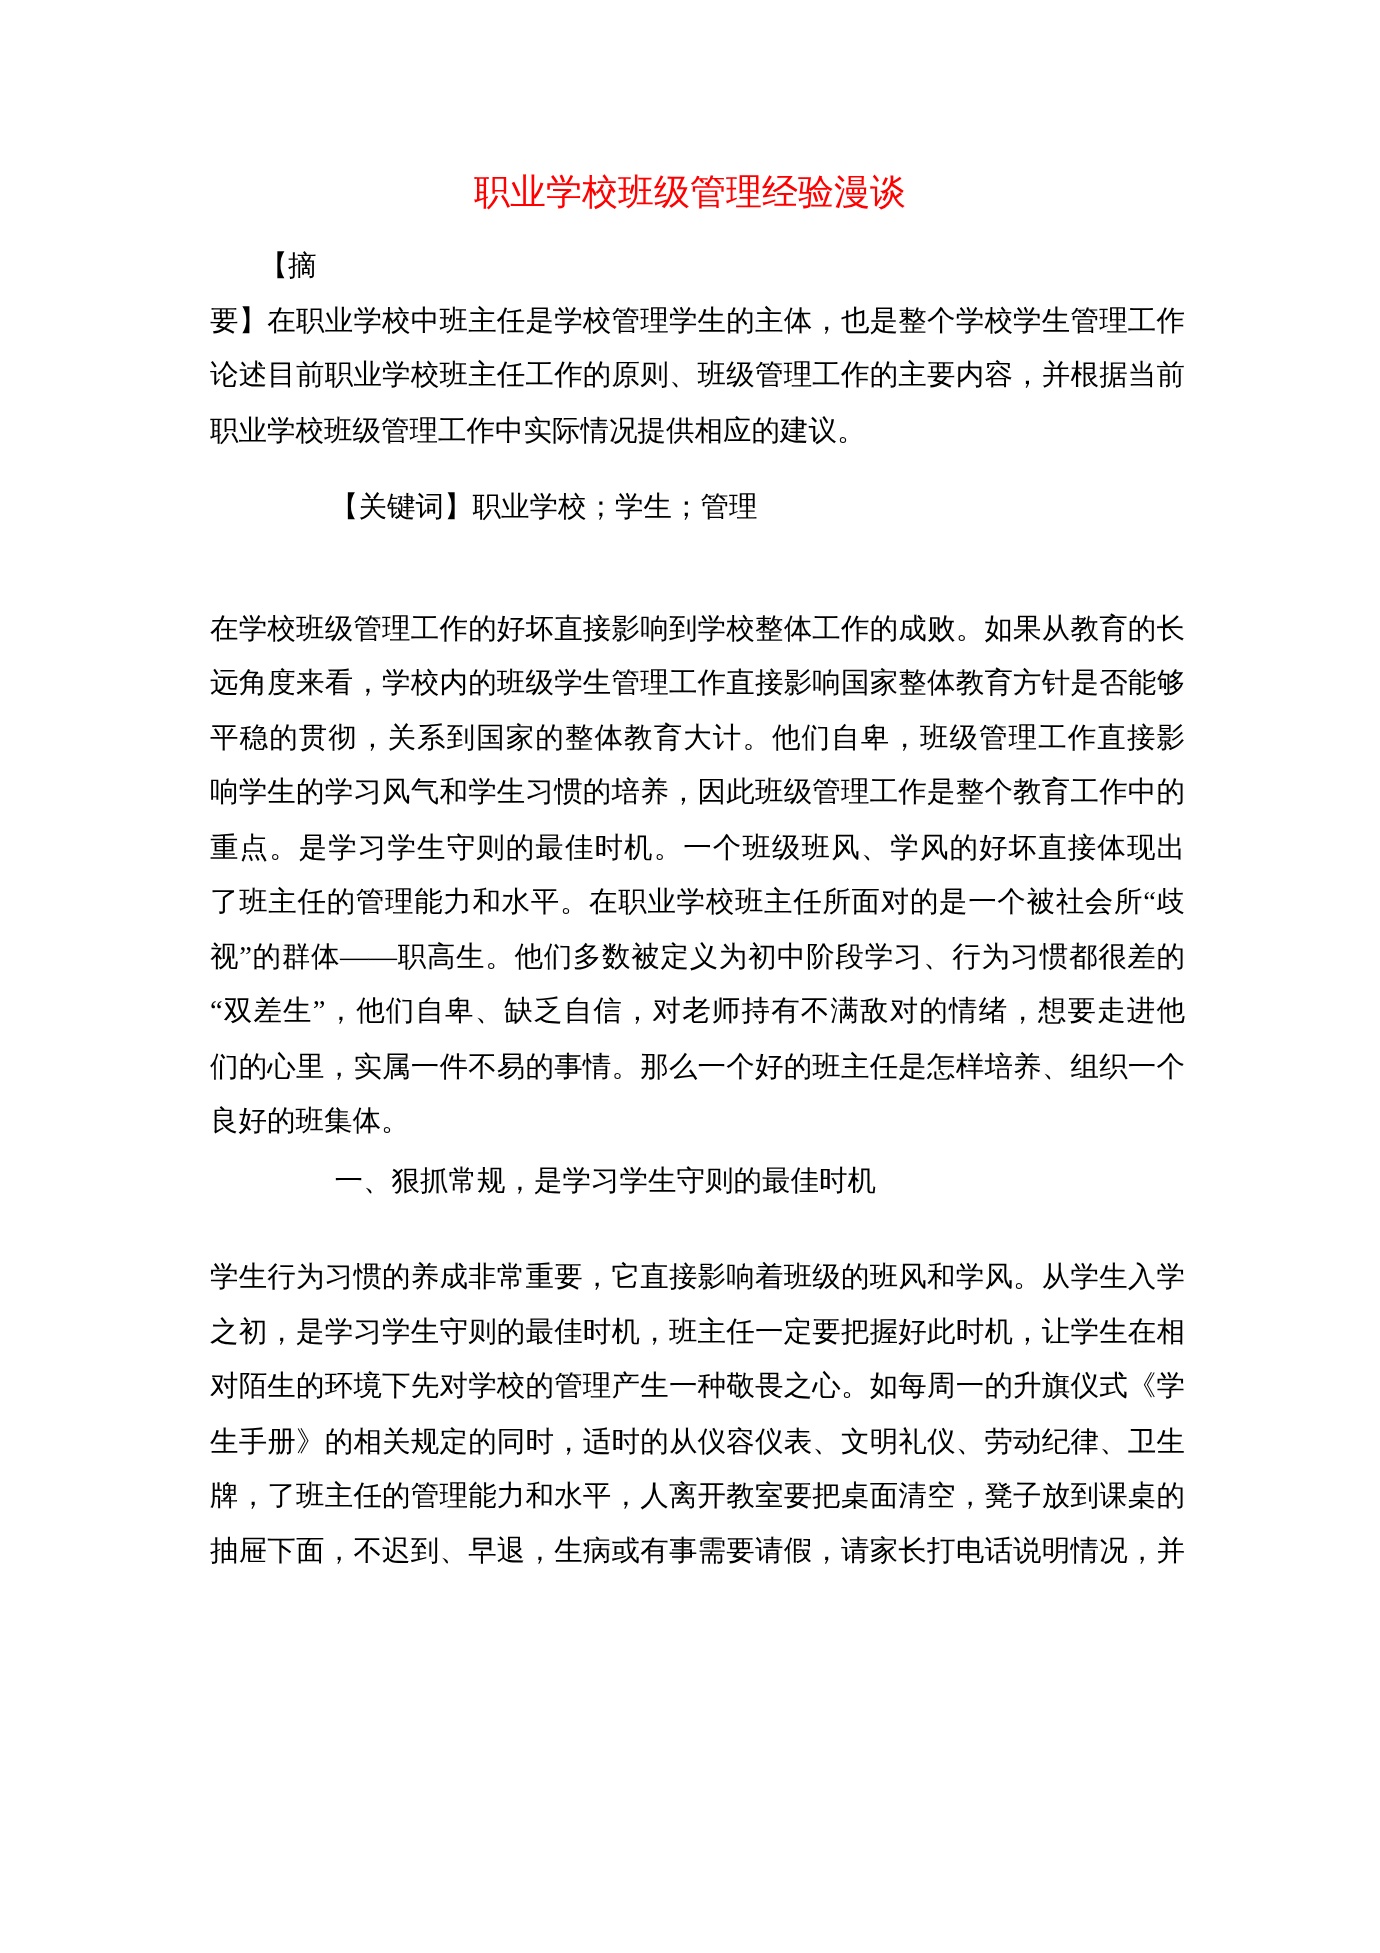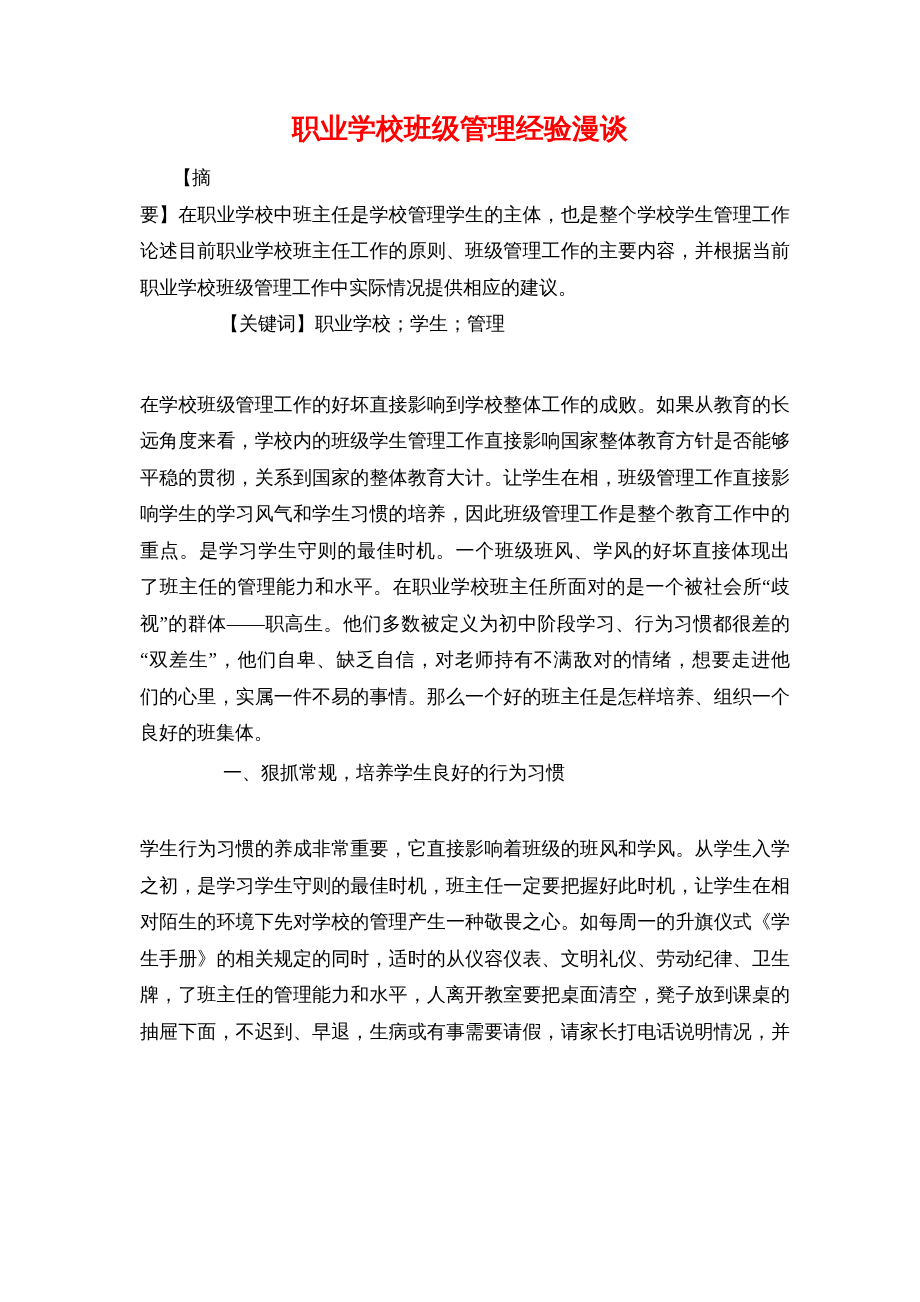--- a/index.html
+++ b/index.html
@@ -16,48 +16,48 @@
     overflow: hidden;
     font-family: "Liberation Serif", "DejaVu Serif", serif;
     color: #000000;
   }
   .doc-title {
     margin: 112px 0 0 0;
     padding: 0;
     width: 100%;
     text-align: center;
     font-family: "Liberation Sans", "DejaVu Sans", sans-serif;
-    font-weight: bold;
-    font-size: 28px;
+    font-weight: normal;
+    font-size: 24px;
     line-height: 34px;
     letter-spacing: 0px;
   }
   .content {
     padding: 0 130px 0 140px; 
   }
   .line {
     font-size: 19px;
     height: 36.5px;
     line-height: 36.5px;
     white-space: nowrap;
     overflow: visible;
   }
   
   .fill {
     text-align: justify;
     text-align-last: justify;
   }
   .indent-first { text-indent: 33px; }   
-  .indent-kw    { text-indent: 80px; }   
+  .indent-kw    { text-indent: 80px; margin-top: 15px; }   
   .indent-head  { text-indent: 83px; }   
 
   .abstract      { margin-top: 14px; }
   .para-intro    { margin-top: 44px; }
   .heading-line  { margin-top: 3px; }
-  .para-section1 { margin-top: 40px; }
+  .para-section1 { margin-top: 28px; }
 </style>
 </head>
 <body>
 
 <div class="page" style="background: rgb(255, 255, 255); color: rgb(0, 0, 0);">
 
   <h1 class="doc-title" style="color: rgb(255, 0, 0);">职业学校班级管理经验漫谈</h1>
 
   <div class="content">
 
@@ -66,31 +66,31 @@
       <div class="line fill">要】在职业学校中班主任是学校管理学生的主体，也是整个学校学生管理工作</div>
       <div class="line fill">论述目前职业学校班主任工作的原则、班级管理工作的主要内容，并根据当前</div>
       <div class="line">职业学校班级管理工作中实际情况提供相应的建议。</div>
     </div>
 
     <div class="line indent-kw">【关键词】职业学校；学生；管理</div>
 
     <div class="para-intro">
       <div class="line fill">在学校班级管理工作的好坏直接影响到学校整体工作的成败。如果从教育的长</div>
       <div class="line fill">远角度来看，学校内的班级学生管理工作直接影响国家整体教育方针是否能够</div>
-      <div class="line fill">平稳的贯彻，关系到国家的整体教育大计。让学生在相，班级管理工作直接影</div>
+      <div class="line fill">平稳的贯彻，关系到国家的整体教育大计。他们自卑，班级管理工作直接影</div>
       <div class="line fill">响学生的学习风气和学生习惯的培养，因此班级管理工作是整个教育工作中的</div>
       <div class="line fill">重点。是学习学生守则的最佳时机。一个班级班风、学风的好坏直接体现出</div>
       <div class="line fill">了班主任的管理能力和水平。在职业学校班主任所面对的是一个被社会所“歧</div>
       <div class="line fill">视”的群体——职高生。他们多数被定义为初中阶段学习、行为习惯都很差的</div>
       <div class="line fill">“双差生”，他们自卑、缺乏自信，对老师持有不满敌对的情绪，想要走进他</div>
       <div class="line fill">们的心里，实属一件不易的事情。那么一个好的班主任是怎样培养、组织一个</div>
       <div class="line">良好的班集体。</div>
     </div>
 
-    <div class="line indent-head heading-line">一、狠抓常规，培养学生良好的行为习惯</div>
+    <div class="line indent-head heading-line">一、狠抓常规，是学习学生守则的最佳时机</div>
 
     <div class="para-section1">
       <div class="line fill">学生行为习惯的养成非常重要，它直接影响着班级的班风和学风。从学生入学</div>
       <div class="line fill">之初，是学习学生守则的最佳时机，班主任一定要把握好此时机，让学生在相</div>
       <div class="line fill">对陌生的环境下先对学校的管理产生一种敬畏之心。如每周一的升旗仪式《学</div>
       <div class="line fill">生手册》的相关规定的同时，适时的从仪容仪表、文明礼仪、劳动纪律、卫生</div>
       <div class="line fill">牌，了班主任的管理能力和水平，人离开教室要把桌面清空，凳子放到课桌的</div>
       <div class="line fill">抽屉下面，不迟到、早退，生病或有事需要请假，请家长打电话说明情况，并</div>
     </div>
 

